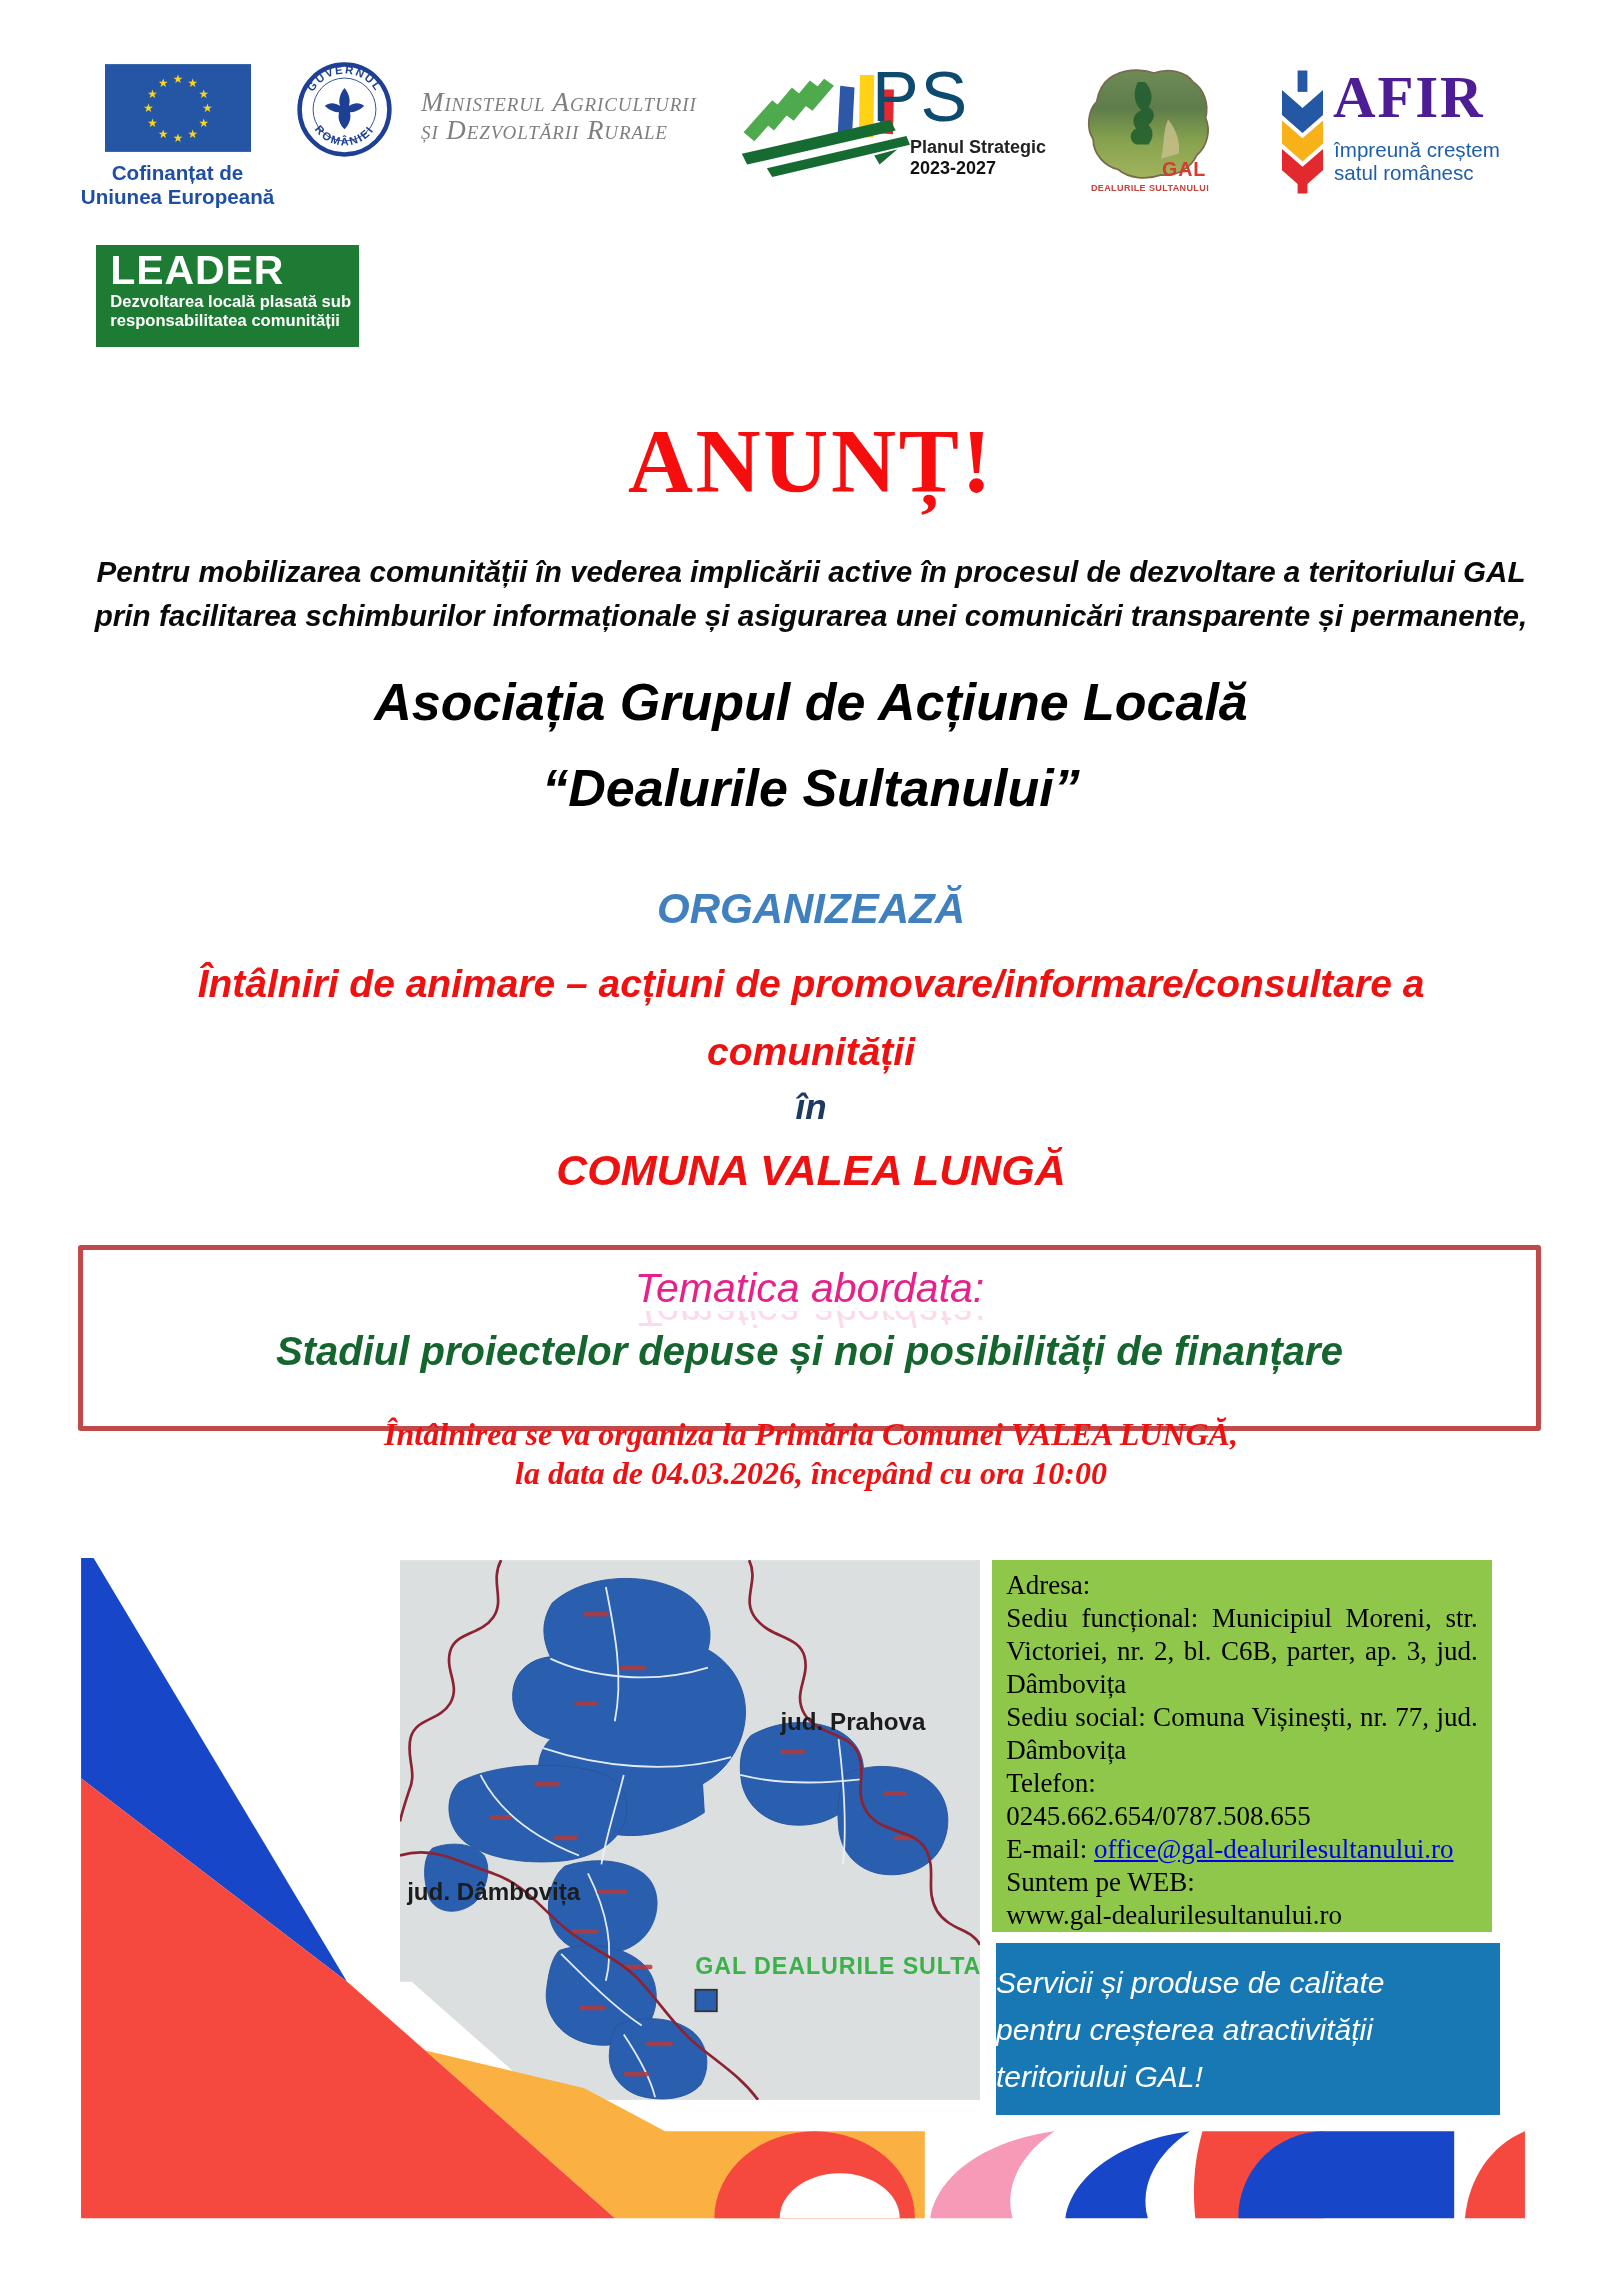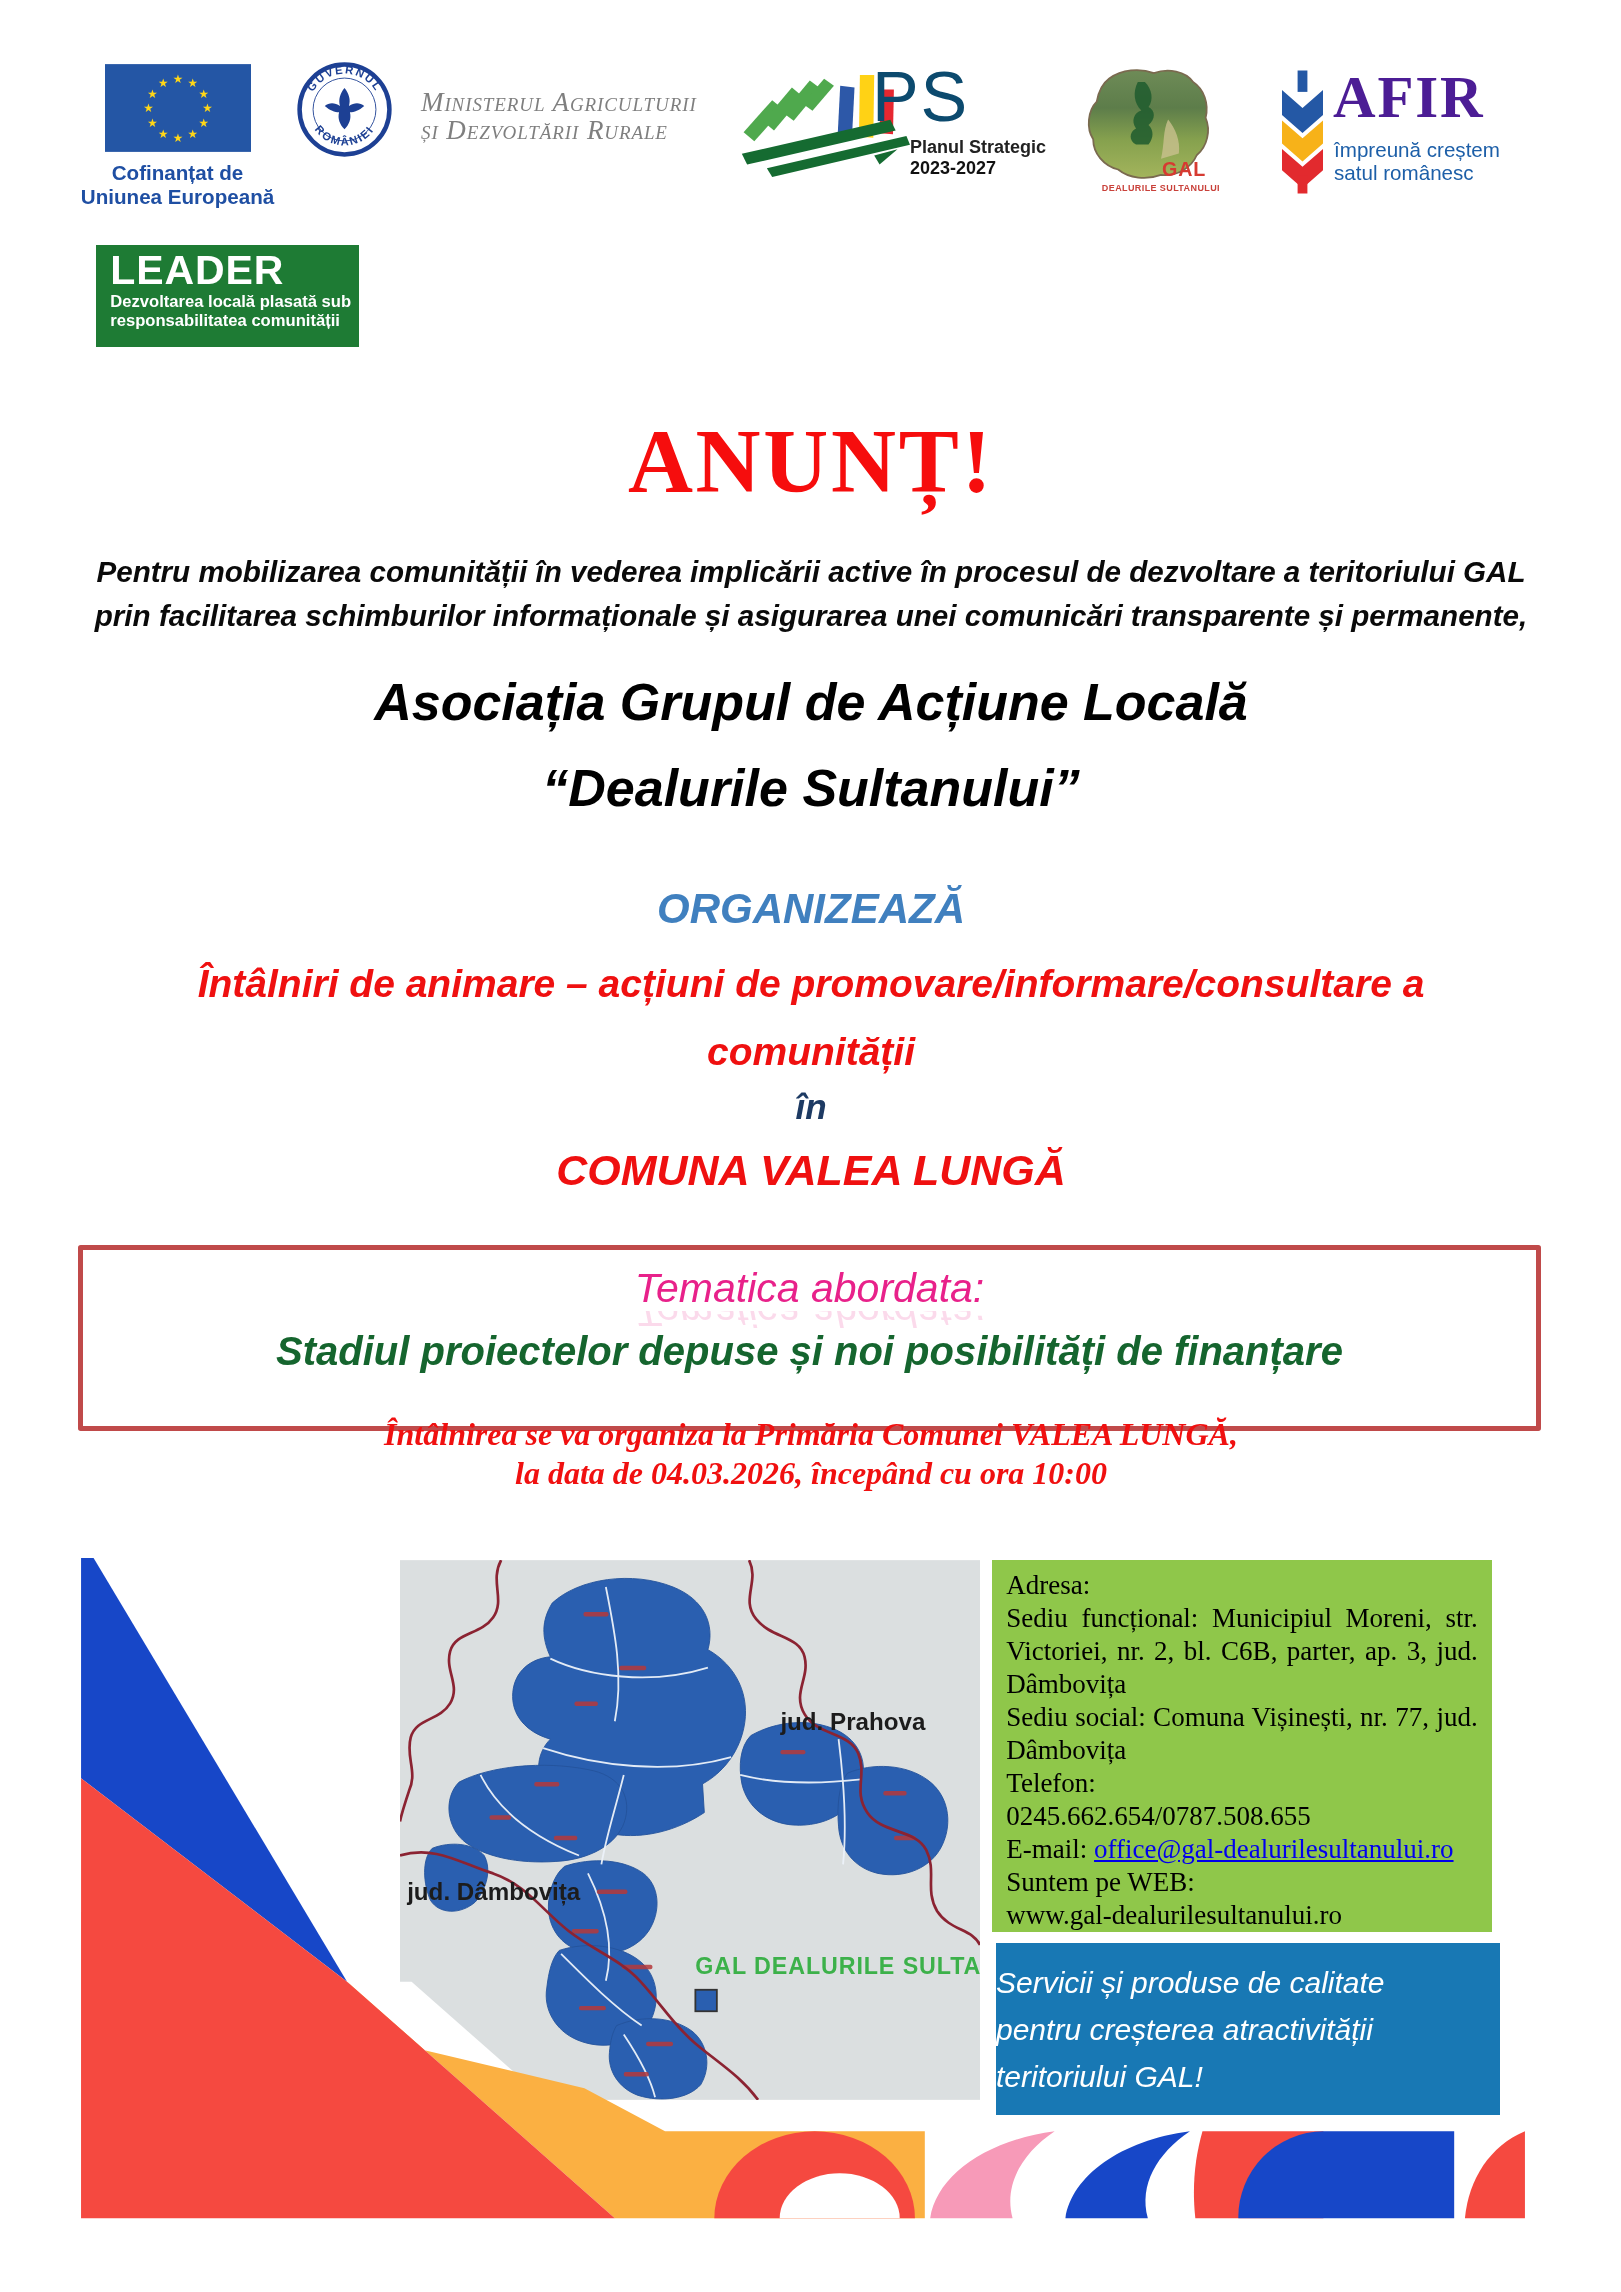--- a/index.html
+++ b/index.html
@@ -10,21 +10,21 @@
 
   
   .eu-caption{left:52px;top:161px;width:251px;text-align:center;font-size:20.6px;font-weight:bold;
               color:#1f4fa3;line-height:24px;}
   .ministry{left:421px;top:88px;width:340px;color:#7f7f7f;font-variant:small-caps;
             font-family:"Liberation Serif",serif;font-size:27px;line-height:28px;letter-spacing:0.9px;font-style:italic;}
   .ps-acro{left:872px;top:57px;font-size:70px;font-weight:normal;color:#0c4a6e;letter-spacing:1.8px;}
   .ps-l1{left:910px;top:137px;font-size:18px;font-weight:600;color:#222;}
   .ps-l2{left:910px;top:158px;font-size:18px;font-weight:bold;color:#111;}
   .gal-name{left:1162px;top:158px;font-size:19.7px;font-weight:bold;color:#d63a31;letter-spacing:0.9px;}
-  .gal-sub{left:1080px;top:183px;width:140px;text-align:right;font-size:9px;font-weight:bold;
+  .gal-sub{left:1080px;top:183px;width:140px;text-align:center;font-size:9px;font-weight:bold;
            color:#c9413a;letter-spacing:0.4px;}
   .afir-acro{left:1333px;top:63px;font-size:59px;font-weight:bold;color:#4c1d95;letter-spacing:1.8px;font-family:Liberation Serif, serif;}
   .afir-tag{left:1334px;top:138px;font-size:20.6px;color:#1d5fa8;line-height:23px;}
 
   
   .leader{left:96px;top:245px;width:263px;height:102px;background:#1e7b34;color:#fff;
           padding:3.6px 0 0 14.3px;box-sizing:border-box;}
   .leader-title{font-size:41px;font-weight:bold;letter-spacing:0.9px;line-height:43px;}
   .leader-sub{font-size:16.6px;font-weight:bold;line-height:19.7px;}
 

